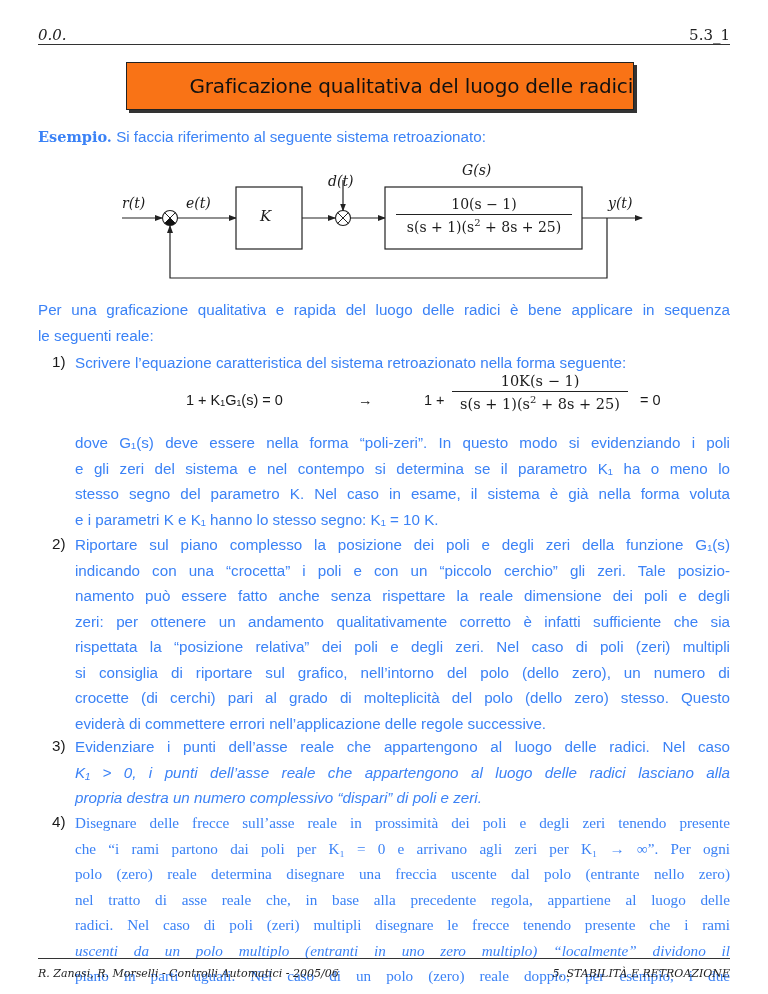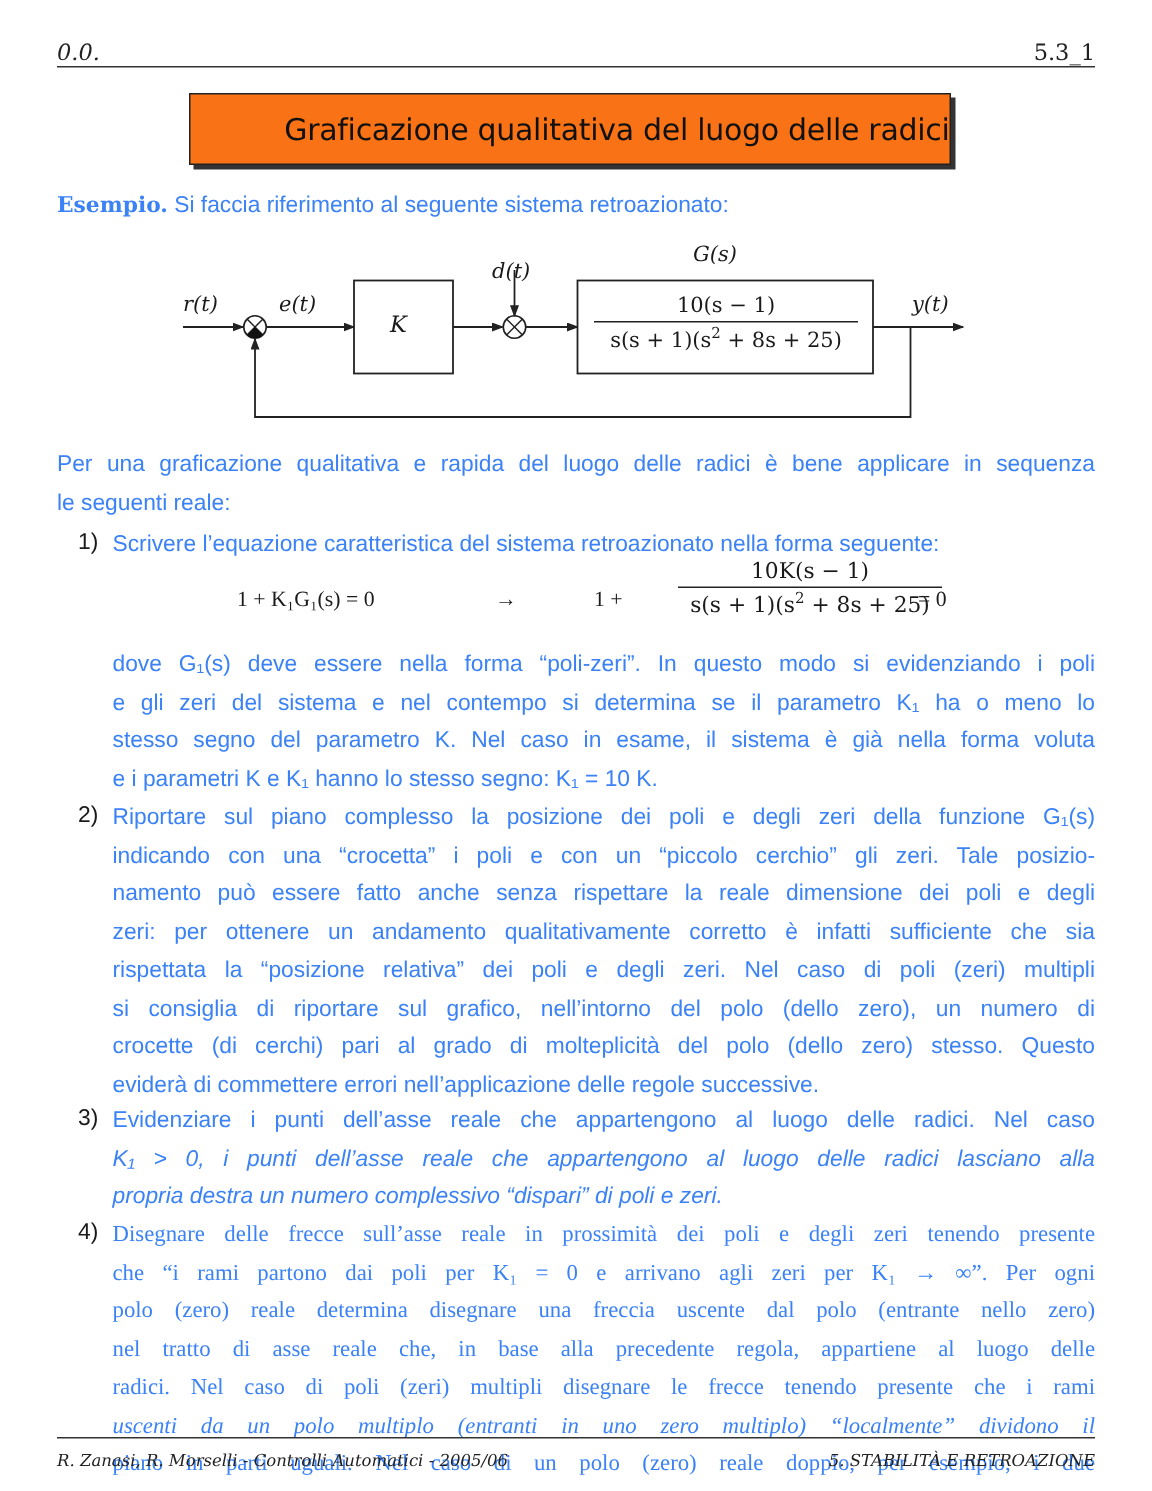--- a/index.html
+++ b/index.html
@@ -49,21 +49,21 @@
     .dlabel {
       position: absolute; font-family: "DejaVu Serif", serif; font-style: italic; font-size: 14px;
     }
     .frac {
       position: absolute; text-align: center; font-family: "DejaVu Serif", serif; font-size: 14px;
     }
     .frac .num { font-style: normal; }
     .frac .bar { border-top: 1.2px solid #222; margin: 2px 0 2px 0; }
 
     
-    .eqn { position: absolute; font-family: Liberation Serif, serif; font-size: 14.5px; }
+    .eqn { position: absolute; font-family: Liberation Sans, sans-serif; font-size: 14.5px; margin-left: 28px; }
 
     
     .run-foot {
       position: absolute; left: 38px; top: 958px; width: 692px;
       border-top: 1.5px solid #333;
       font-family: "DejaVu Serif", serif; font-size: 11px; color: #222;
     }
     .run-foot .left { position: absolute; left: 0; top: 8px; font-style: italic; }
     .run-foot .right { position: absolute; right: 0; top: 8px; font-style: italic; }
   </style>

